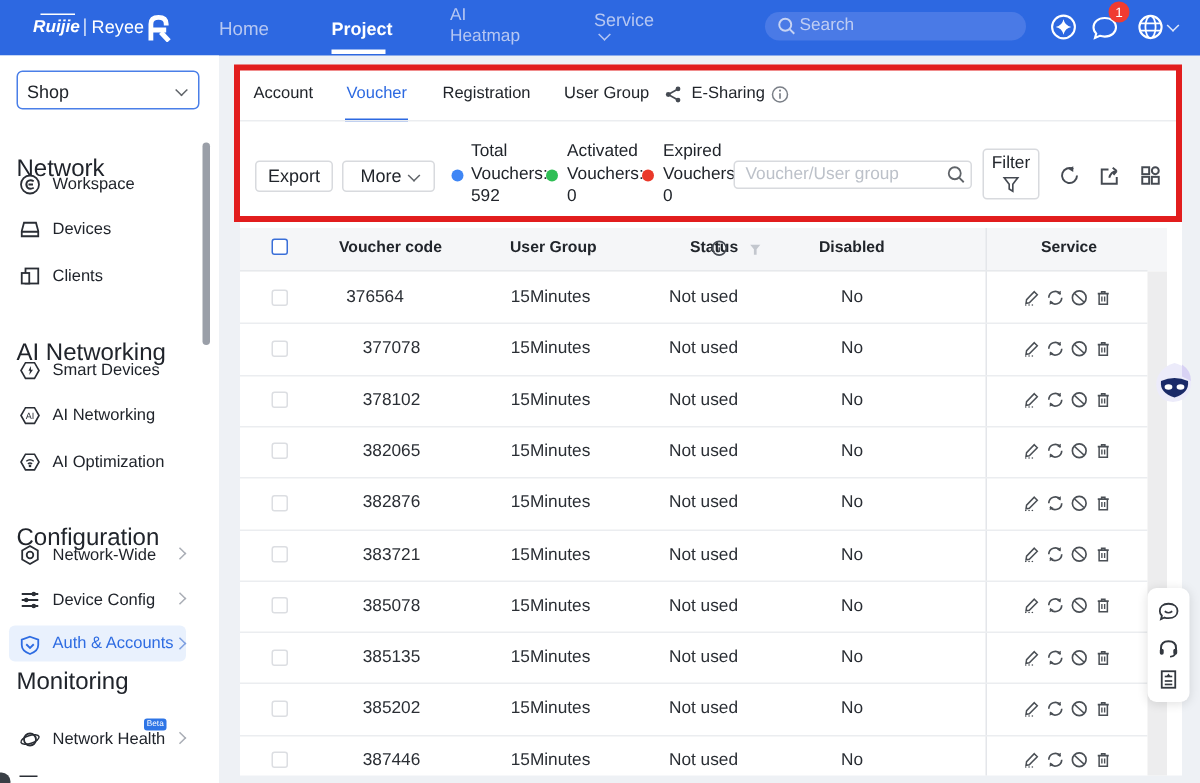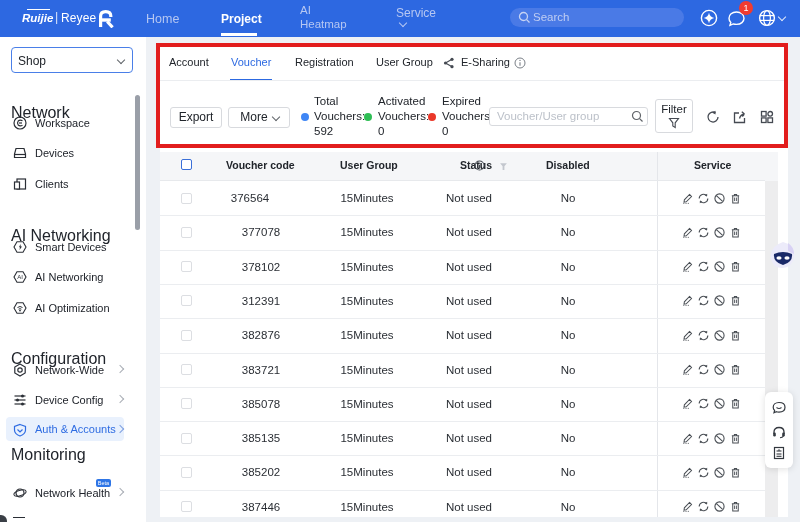--- a/index.html
+++ b/index.html
@@ -318,21 +318,21 @@
     <circle cx="6" cy="6" r="5" fill="none" stroke="#4a4f55" stroke-width="1.2"></circle>
     <line x1="2.6" y1="2.9" x2="9.4" y2="9.1" stroke="#4a4f55" stroke-width="1.2"></line>
   </svg>
 <svg class="abs" style="left:730px; top:261.1px;" width="11" height="11" viewBox="0 0 12 12">
     <path d="M2 3 L10 3 M4.8 3 L4.8 1.6 L7.2 1.6 L7.2 3 M3 3 L3 10.8 L9 10.8 L9 3" fill="none" stroke="#4a4f55" stroke-width="1.1"></path>
     <line x1="5" y1="5" x2="5" y2="8.8" stroke="#4a4f55" stroke-width="1"></line>
     <line x1="7" y1="5" x2="7" y2="8.8" stroke="#4a4f55" stroke-width="1"></line>
   </svg>
 <div class="rowline" style="top:283.9px;"></div>
 <div class="cb" style="left:181px; top:295.4px;"></div>
-<div class="cell" style="left:261px; top:300.9px;">312391</div>
+<div class="cell" style="left:261px; top:300.9px;">382065</div>
 <div class="cell" style="left:367px; top:300.9px;">15Minutes</div>
 <div class="cell" style="left:469px; top:300.9px;">Not used</div>
 <div class="cell" style="left:568px; top:300.9px;">No</div>
 <svg class="abs" style="left:682px; top:295.4px;" width="11" height="11" viewBox="0 0 12 12">
     <path d="M8.2 1.6 L10.4 3.8 L4.6 9.6 L2.2 10 L2.6 7.4 Z" fill="none" stroke="#4a4f55" stroke-width="1.1"></path>
     <circle cx="2" cy="11.3" r=".6" fill="#4a4f55"></circle>
       <circle cx="4.4" cy="11.3" r=".6" fill="#4a4f55"></circle>
       <circle cx="6.8" cy="11.3" r=".6" fill="#4a4f55"></circle>
   </svg>
 <svg class="abs" style="left:698px; top:295.4px;" width="11" height="11" viewBox="0 0 14 14">

